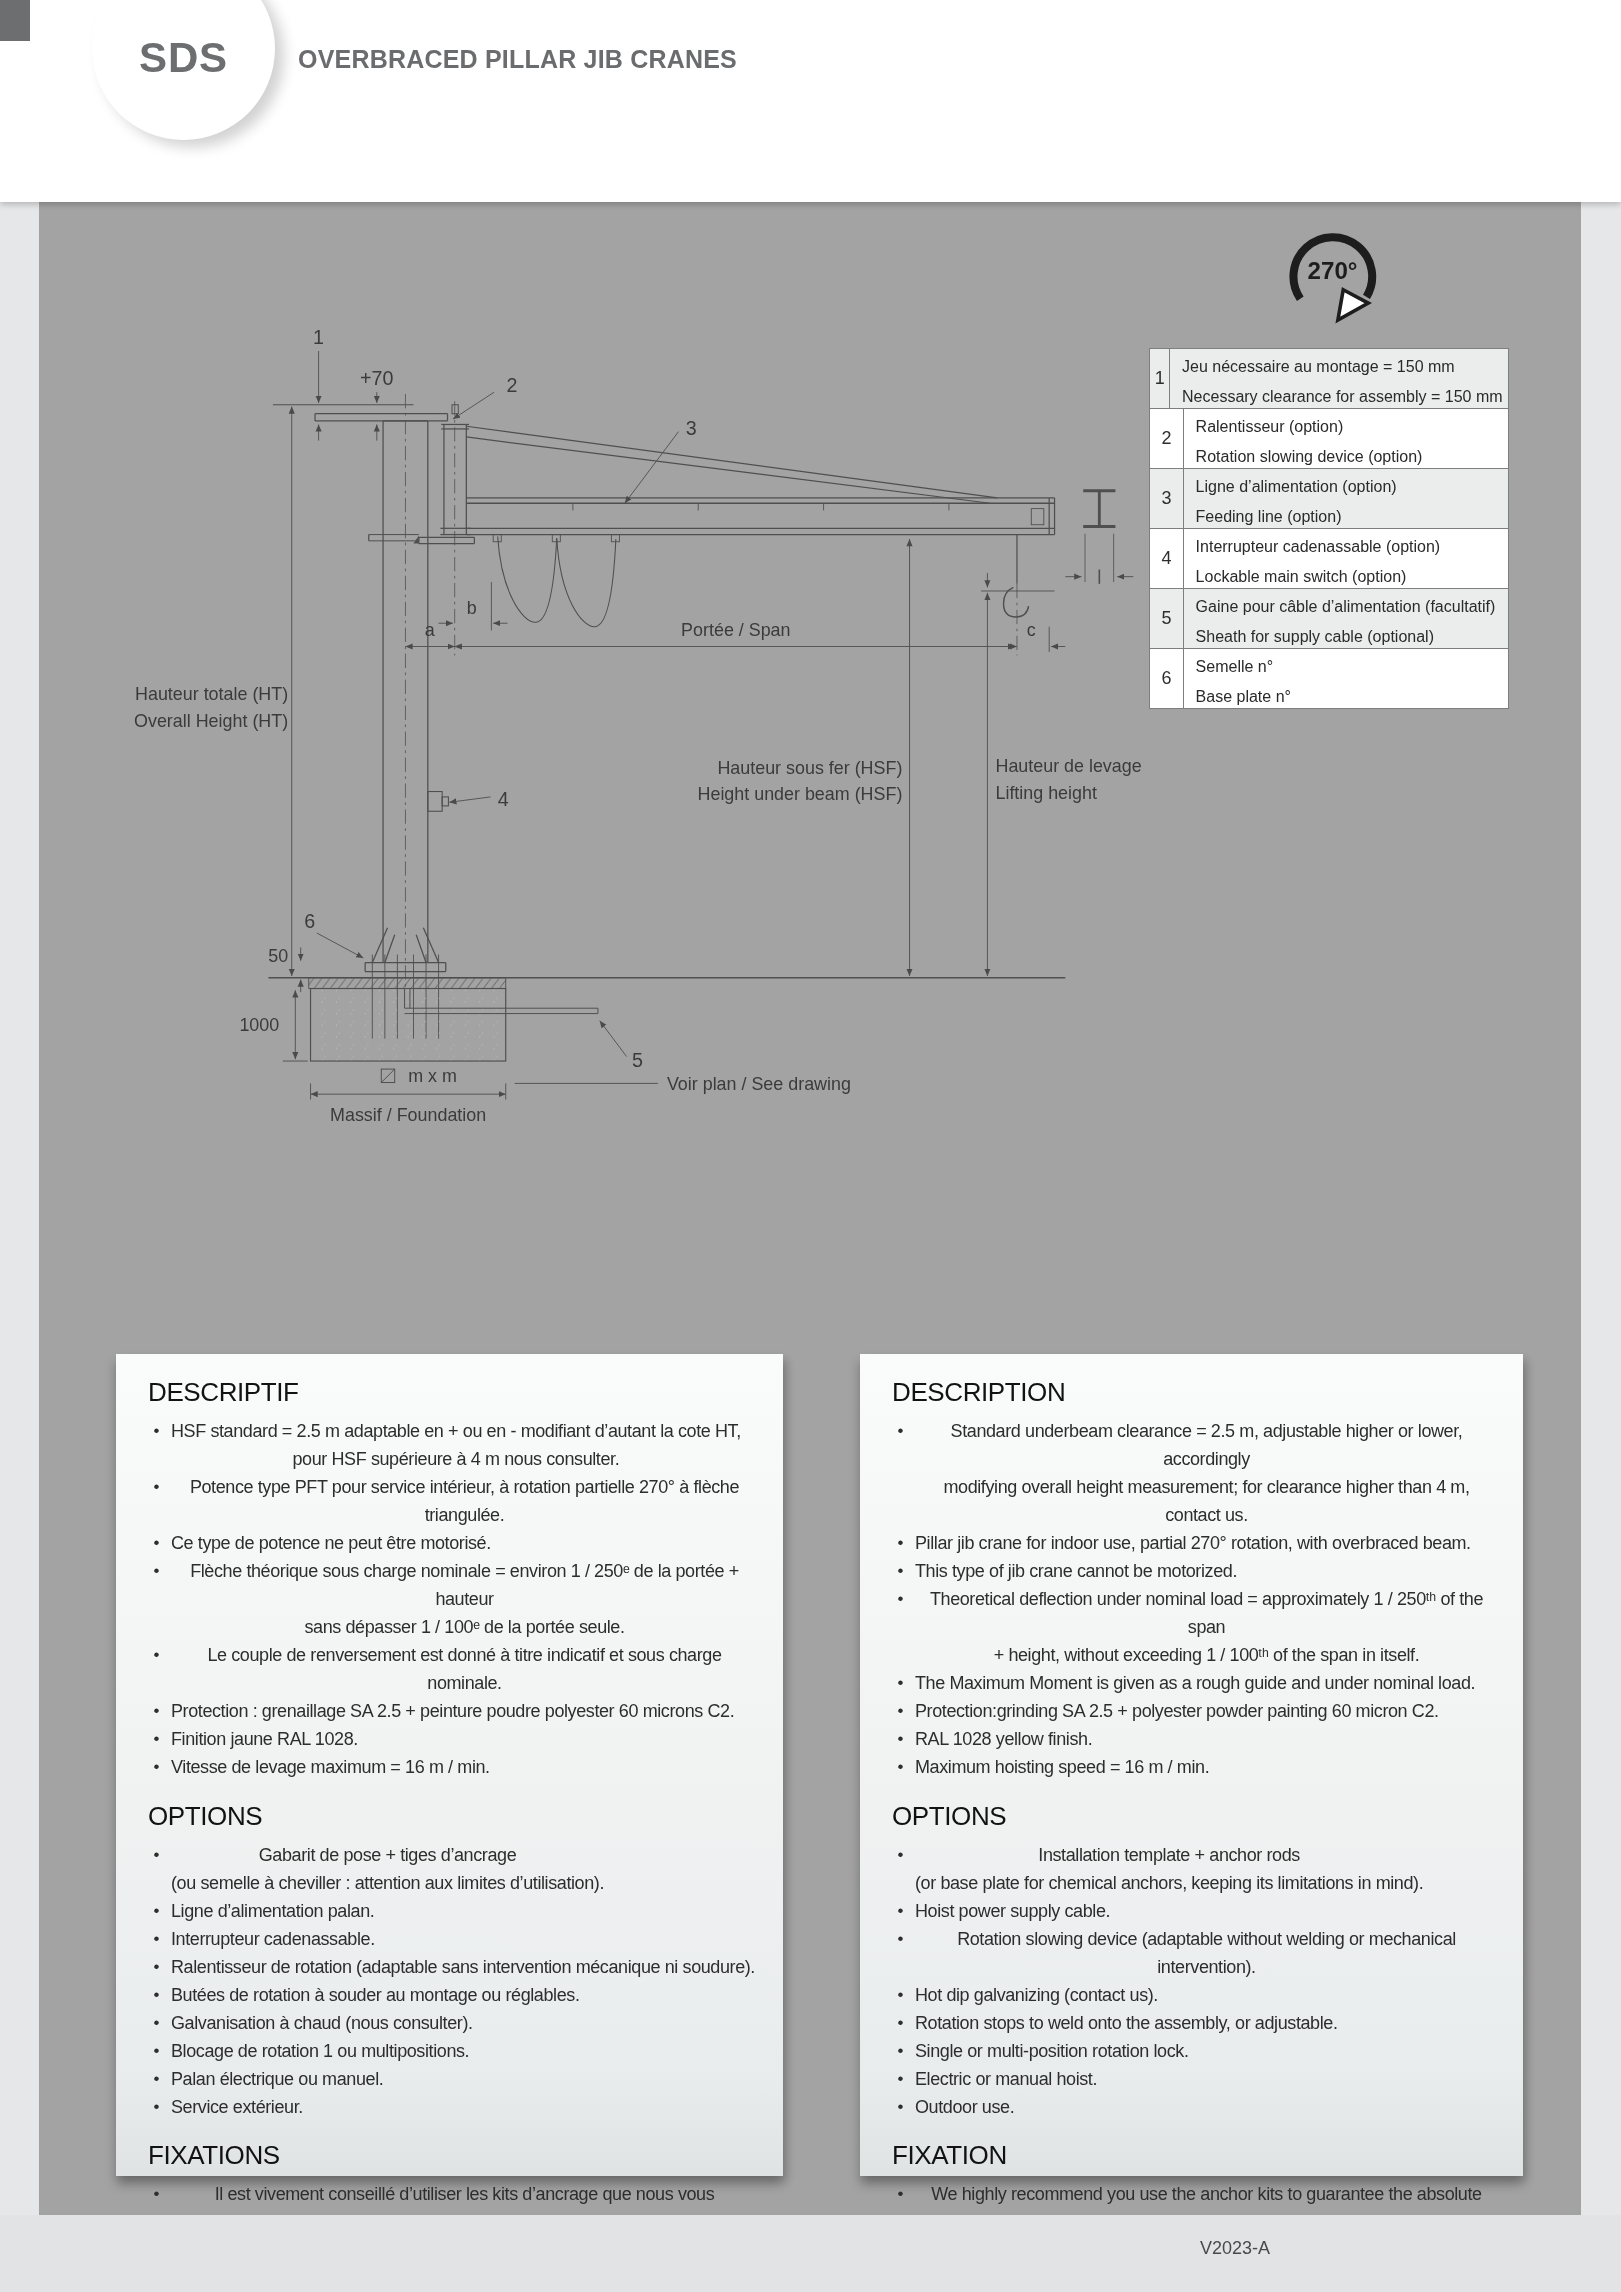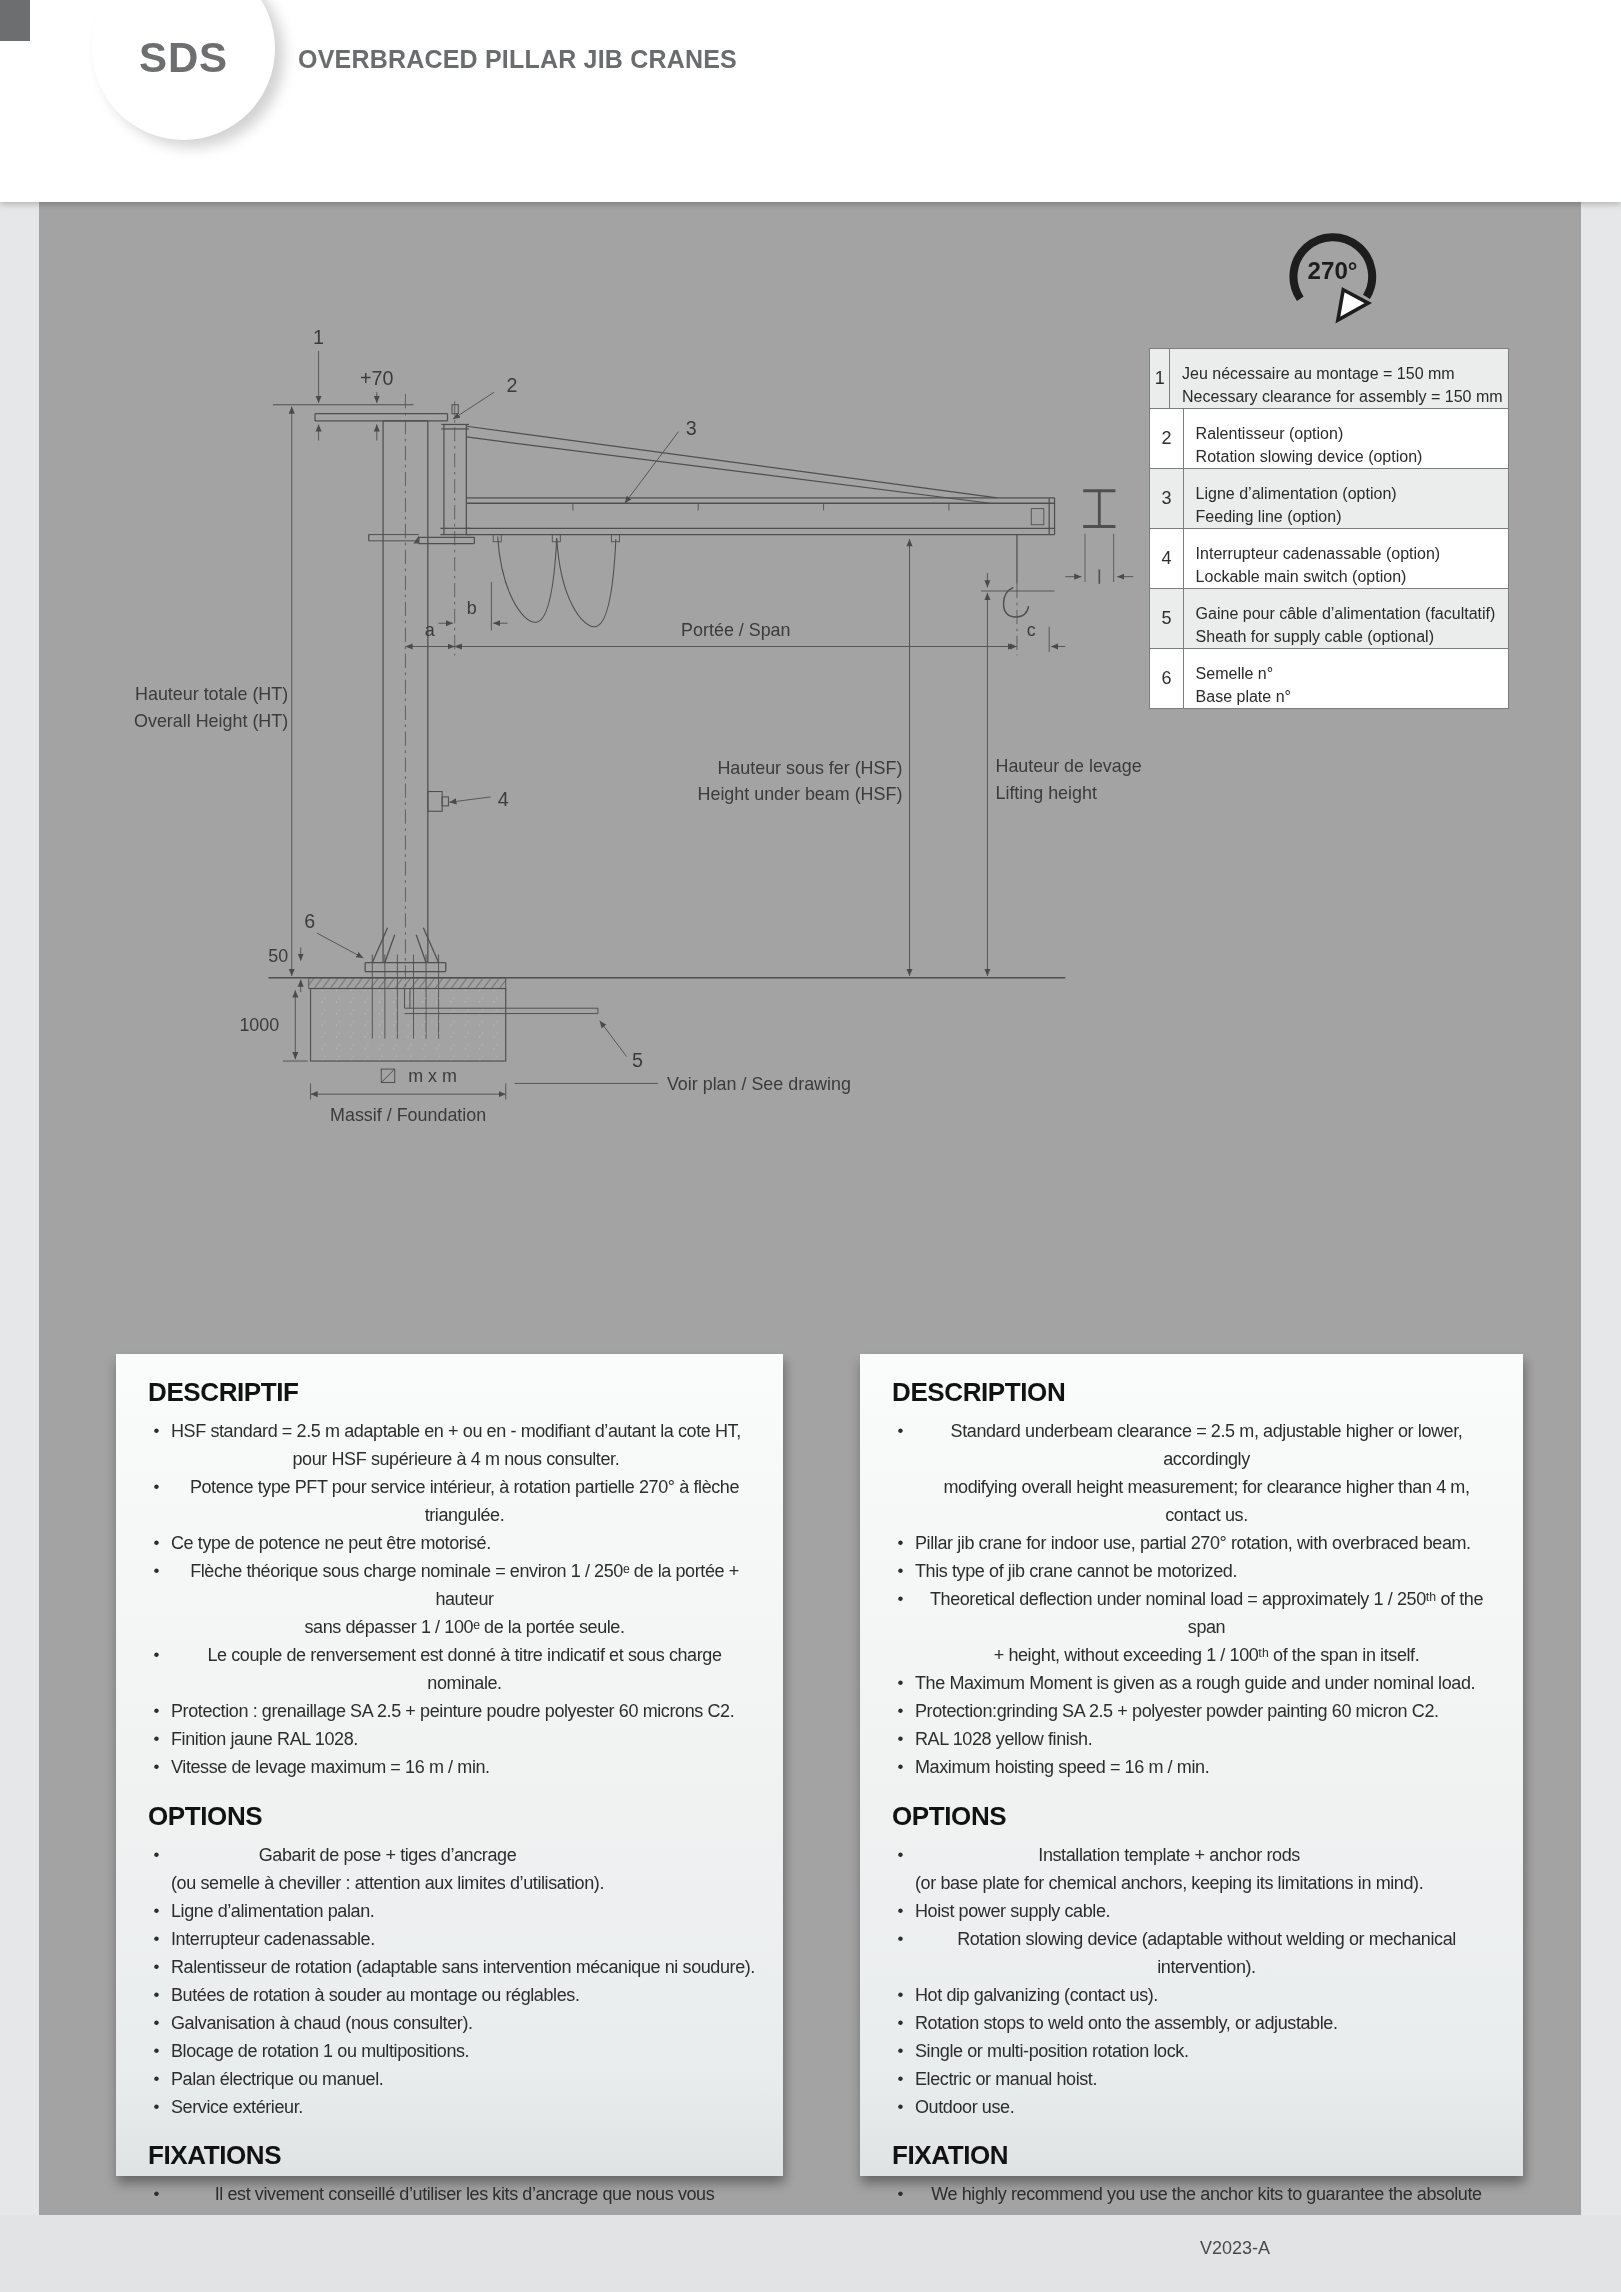--- a/index.html
+++ b/index.html
@@ -19,29 +19,29 @@
   .diagram text{font-family:"Liberation Sans","DejaVu Sans",sans-serif;fill:#3b3b3b;}
   .dt{font-size:20px;}
   .dnum{font-size:22px;}
   .legend{position:absolute;left:1149px;top:348px;width:358px;border:1.3px solid #7d7e80;
           background:#fff;z-index:2;}
   .lrow{display:flex;height:59px;border-top:1.3px solid #7d7e80;}
   .lrow:first-of-type{border-top:none;}
   .lrow:nth-of-type(odd){background:#ebecec;}
   .lnum{width:33px;border-right:1.3px solid #7d7e80;display:flex;align-items:center;
         justify-content:center;font-size:18px;color:#2e2e2e;}
-  .ltxt{flex:1;padding:6.3px 5.4px 0 11.6px;display:flex;flex-direction:column;justify-content:flex-end;}
+  .ltxt{flex:1;padding:6.3px 5.4px 0 11.6px;display:flex;flex-direction:column;justify-content:space-between;}
   .lfr,.len{font-size:16px;line-height:23px;color:#2a2a2a;white-space:nowrap;}
   .rot-icon{position:absolute;left:1286px;top:227px;z-index:2;}
   .rot-label{font-size:27px;font-weight:700;fill:#1d1d1d;}
   .panel{position:absolute;top:1354px;height:822px;box-sizing:border-box;
          padding:23px 25px 0 32px;
          background:linear-gradient(180deg,#fafbfb 0%,#f0f2f2 55%,#e9eced 88%,#dfe3e4 100%);
          box-shadow:0 8px 10.7px rgba(0,0,0,.28),4.5px 4.5px 8px rgba(0,0,0,.10);z-index:1;}
-  .panel h2{margin:0 0 9px 0;font-size:26px;font-weight:700;letter-spacing:-0.4px;color:#121212;}
+  .panel h2{margin:0 0 9px 0;font-size:26px;font-weight:400;letter-spacing:-0.4px;color:#121212;}
   .panel h2.mt{margin-top:19.7px;}
   .bullet{display:flex;align-items:flex-start;text-align:center;}
   .bullet::before{content:"•";font-size:17px;line-height:28px;color:#2e2e2e;width:23px;
                   flex:0 0 23px;text-align:left;padding-left:5.4px;box-sizing:border-box;}
   .btext{font-size:18px;letter-spacing:-0.4px;line-height:28px;color:#2d2d2d;white-space:pre-wrap;}
   .footer{position:absolute;left:0;top:2215px;width:1621px;height:78px;background:#e2e3e4;z-index:4;}
   .version{position:absolute;left:1200px;top:23px;font-size:18px;color:#4a4a4a;}
 </style>
 </head>
 <body>

